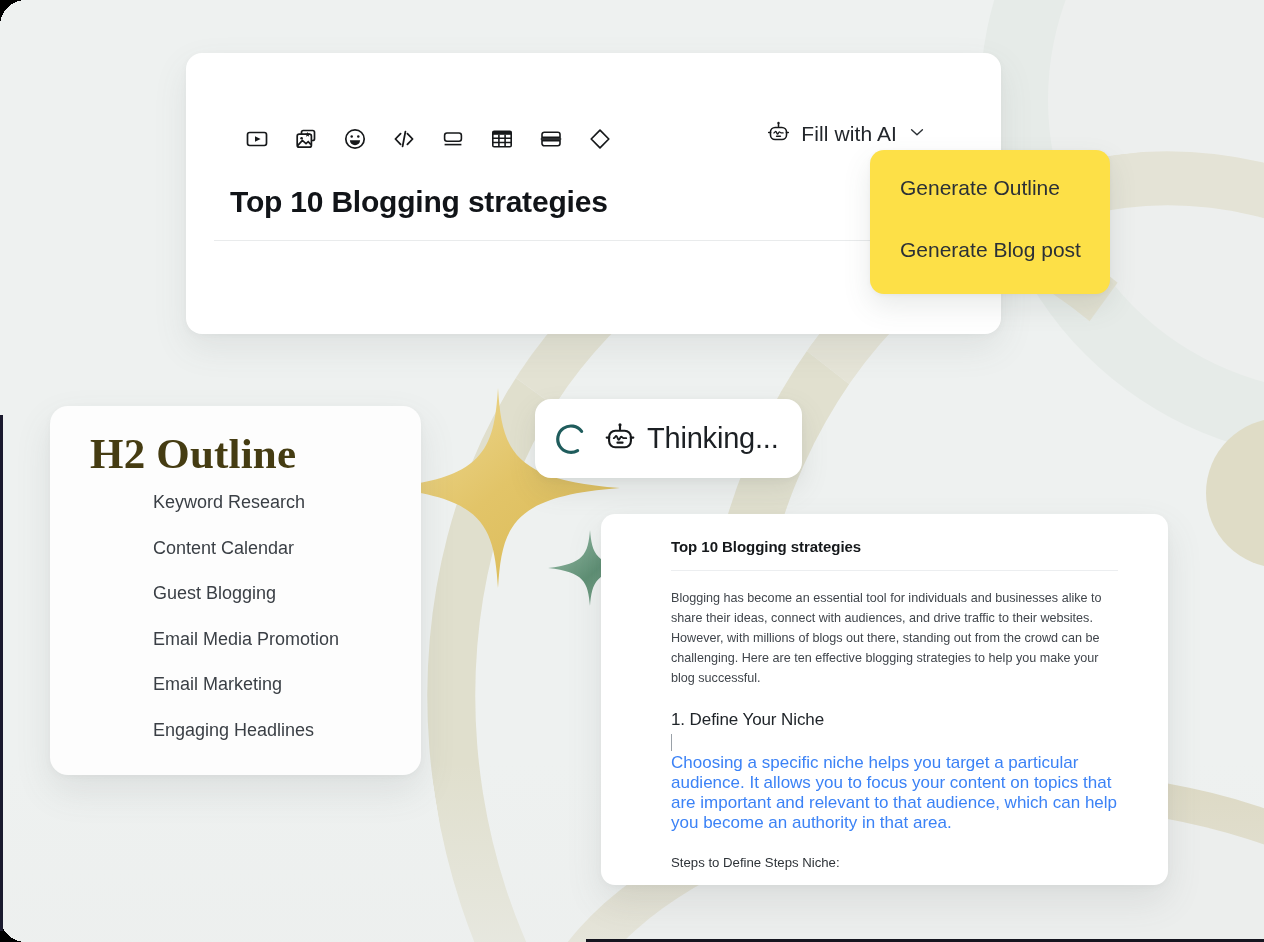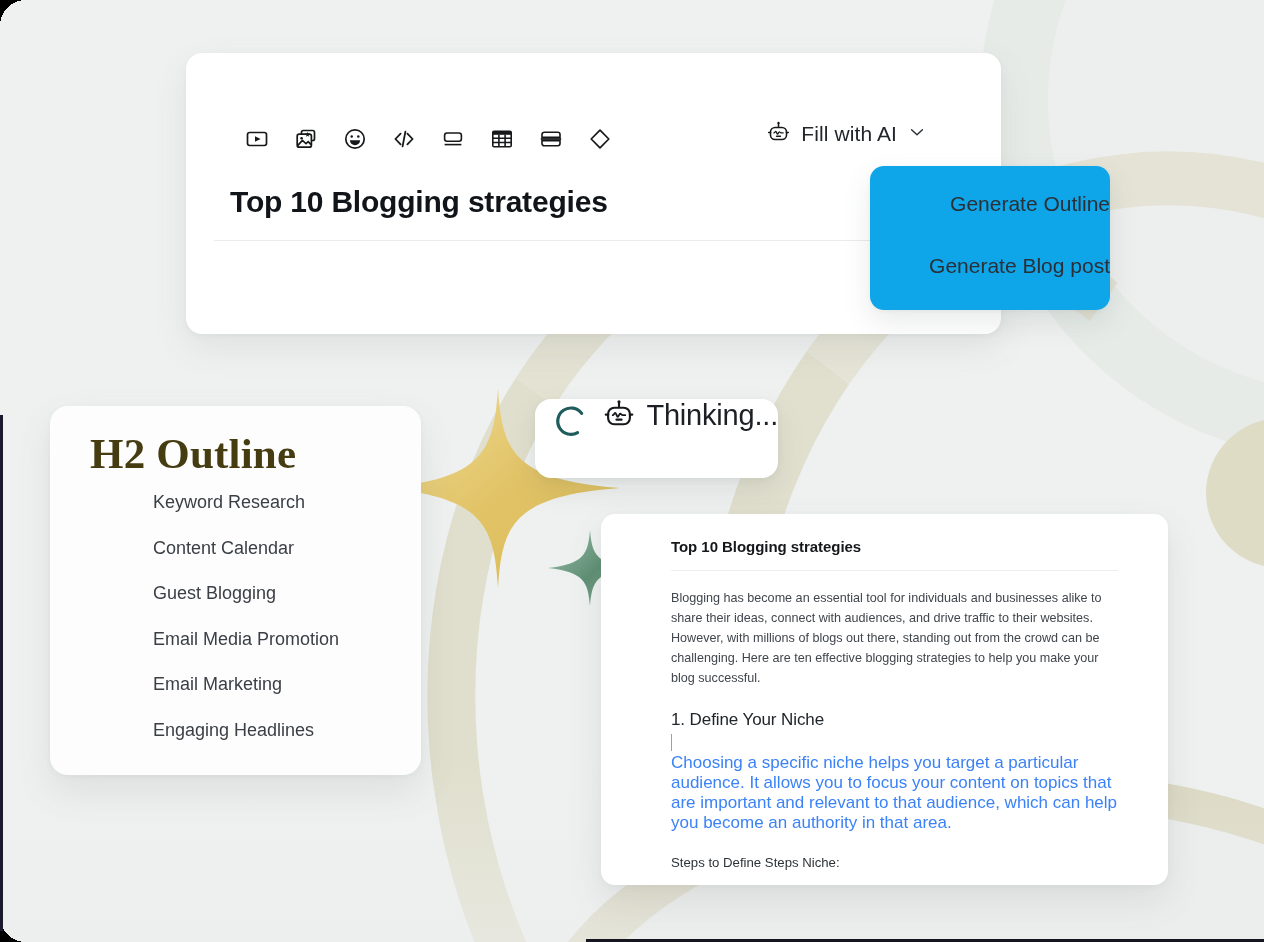--- a/index.html
+++ b/index.html
@@ -150,27 +150,26 @@
   .doc-divider {
     position: absolute;
     left: 28px; top: 187px;
     width: 872px; height: 1px;
     background: #e9ebec;
   }
 
   
   .ai-dropdown {
     position: absolute;
-    left: 870px; top: 166px;
+    left: 870px; top: 150px;
     width: 240px; height: 144px;
-    background: #0ea5e9;
+    background: #fde047;
     border-radius: 14px;
     box-shadow: 0 12px 28px rgba(80,90,85,.13), 0 1px 4px rgba(80,90,85,.06);
     padding: 26px 0 0 30px;
-    text-align: right;
   }
   .ai-option {
     font-size: 21px;
     color: #2b3036;
     margin-bottom: 38px;
     cursor: pointer;
     white-space: nowrap;
   }
   .ai-option:last-child { margin-bottom: 8px; }
 
@@ -202,26 +201,26 @@
     color: #3a3f45;
     margin-bottom: 24.5px;
     white-space: nowrap;
     cursor: pointer;
   }
 
   
   .thinking-pill {
     position: absolute;
     left: 535px; top: 399px;
-    width: 243px; height: 79px;
+    width: 267px; height: 79px;
     background: #ffffff;
     border-radius: 16px;
     box-shadow: 0 12px 28px rgba(90,100,95,.13), 0 2px 6px rgba(90,100,95,.06);
     display: flex;
-    align-items: flex-start;
+    align-items: center;
     padding-left: 14px;
     gap: 10px;
   }
   .spinner { width: 44px; height: 44px; display: flex; align-items: center; justify-content: center; }
   .thinking-robot { display: flex; align-items: center; }
   .thinking-text {
     font-size: 29px;
     color: #1c2024;
     letter-spacing: -.2px;
   }

